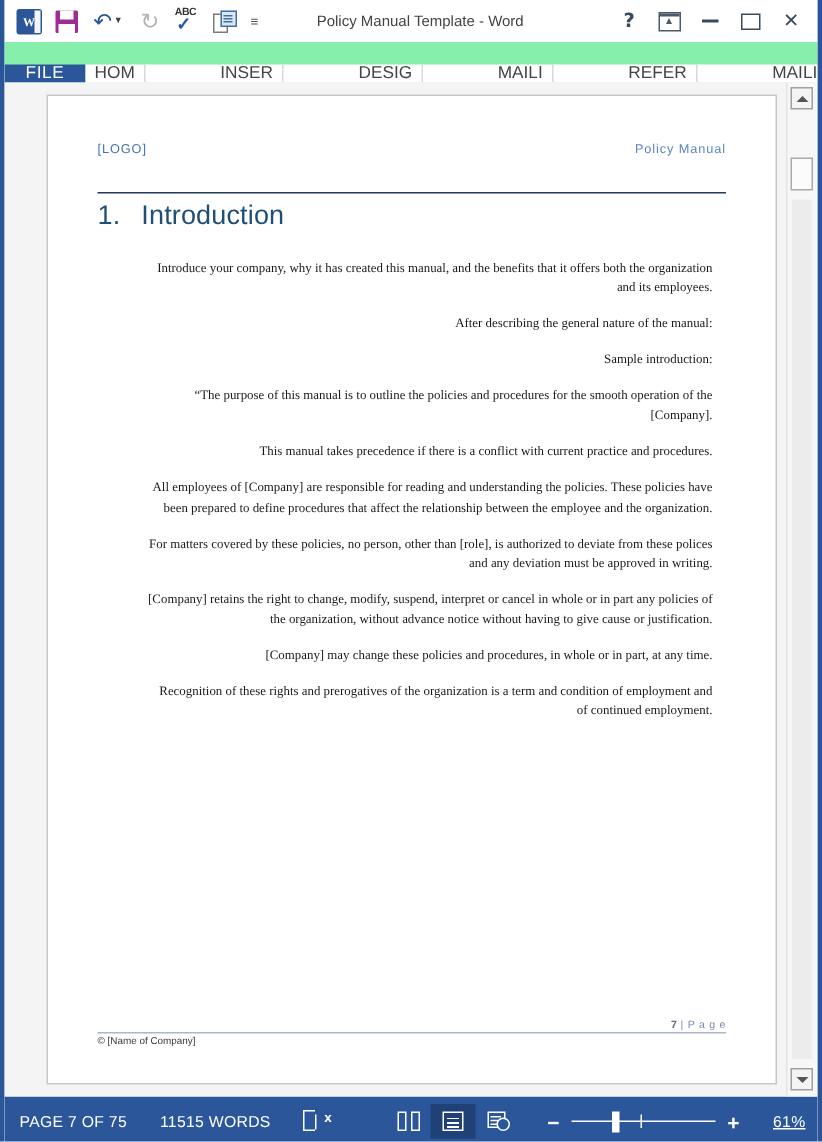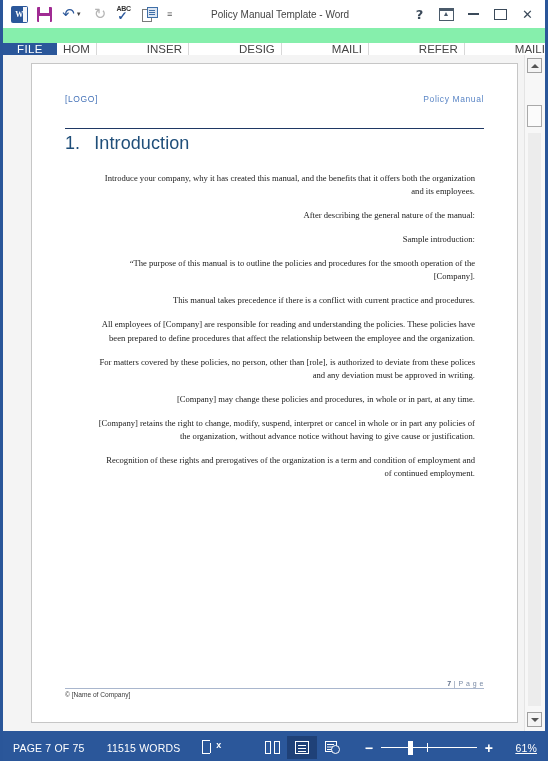--- a/index.html
+++ b/index.html
@@ -641,22 +641,22 @@
         <div class="body-area">
           <p>Introduce your company, why it has created this manual, and the benefits that it offers both the organization and its employees.</p>
           <p>After describing the general nature of the manual:</p>
 
 
           <p>Sample introduction:</p>
           <p>“The purpose of this manual is to outline the policies and procedures for the smooth operation of the [Company].</p>
           <p>This manual takes precedence if there is a conflict with current practice and procedures.</p>
           <p>All employees of [Company] are responsible for reading and understanding the policies. These policies have been prepared to define procedures that affect the relationship between the employee and the organization.</p>
           <p>For matters covered by these policies, no person, other than [role], is authorized to deviate from these polices and any deviation must be approved in writing.</p>
+          <p>[Company] retains the right to change, modify, suspend, interpret or cancel in whole or in part any policies of the organization, without advance notice without having to give cause or justification.</p>
           <p>[Company] may change these policies and procedures, in whole or in part, at any time.</p>
-          <p>[Company] retains the right to change, modify, suspend, interpret or cancel in whole or in part any policies of the organization, without advance notice without having to give cause or justification.</p>
           <p>Recognition of these rights and prerogatives of the organization is a term and condition of employment and of continued employment.</p>
         </div>
 
         <div class="doc-footer">
           <div class="footer-pageno">
             <b>7</b>
             <span>| P a g e</span>
           </div>
           <div class="footer-rule"></div>
           <div class="footer-copy">© [Name of Company]</div>

